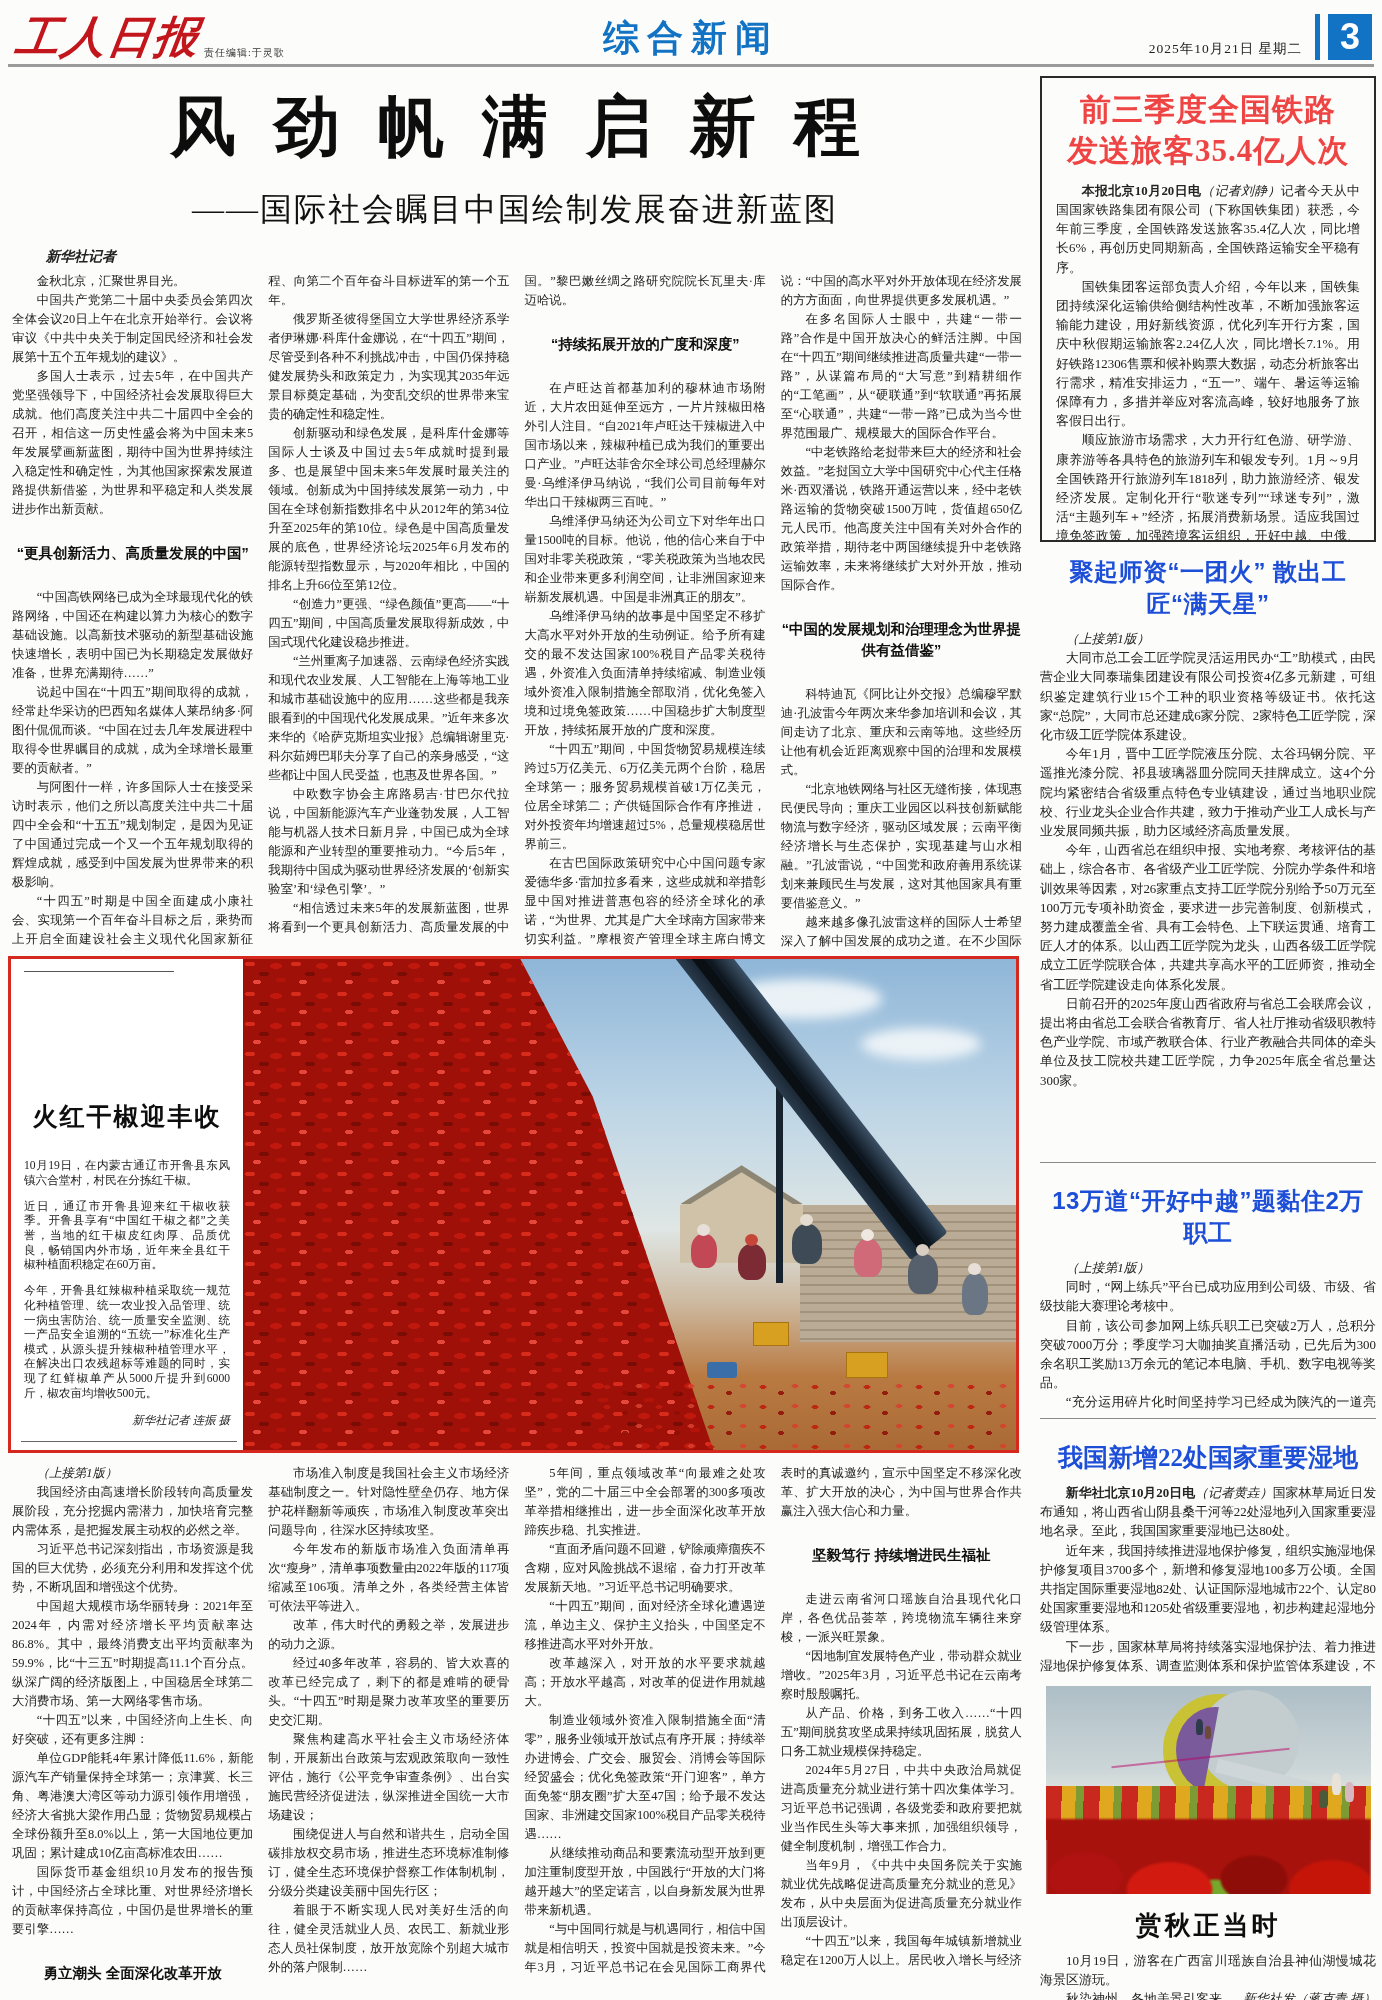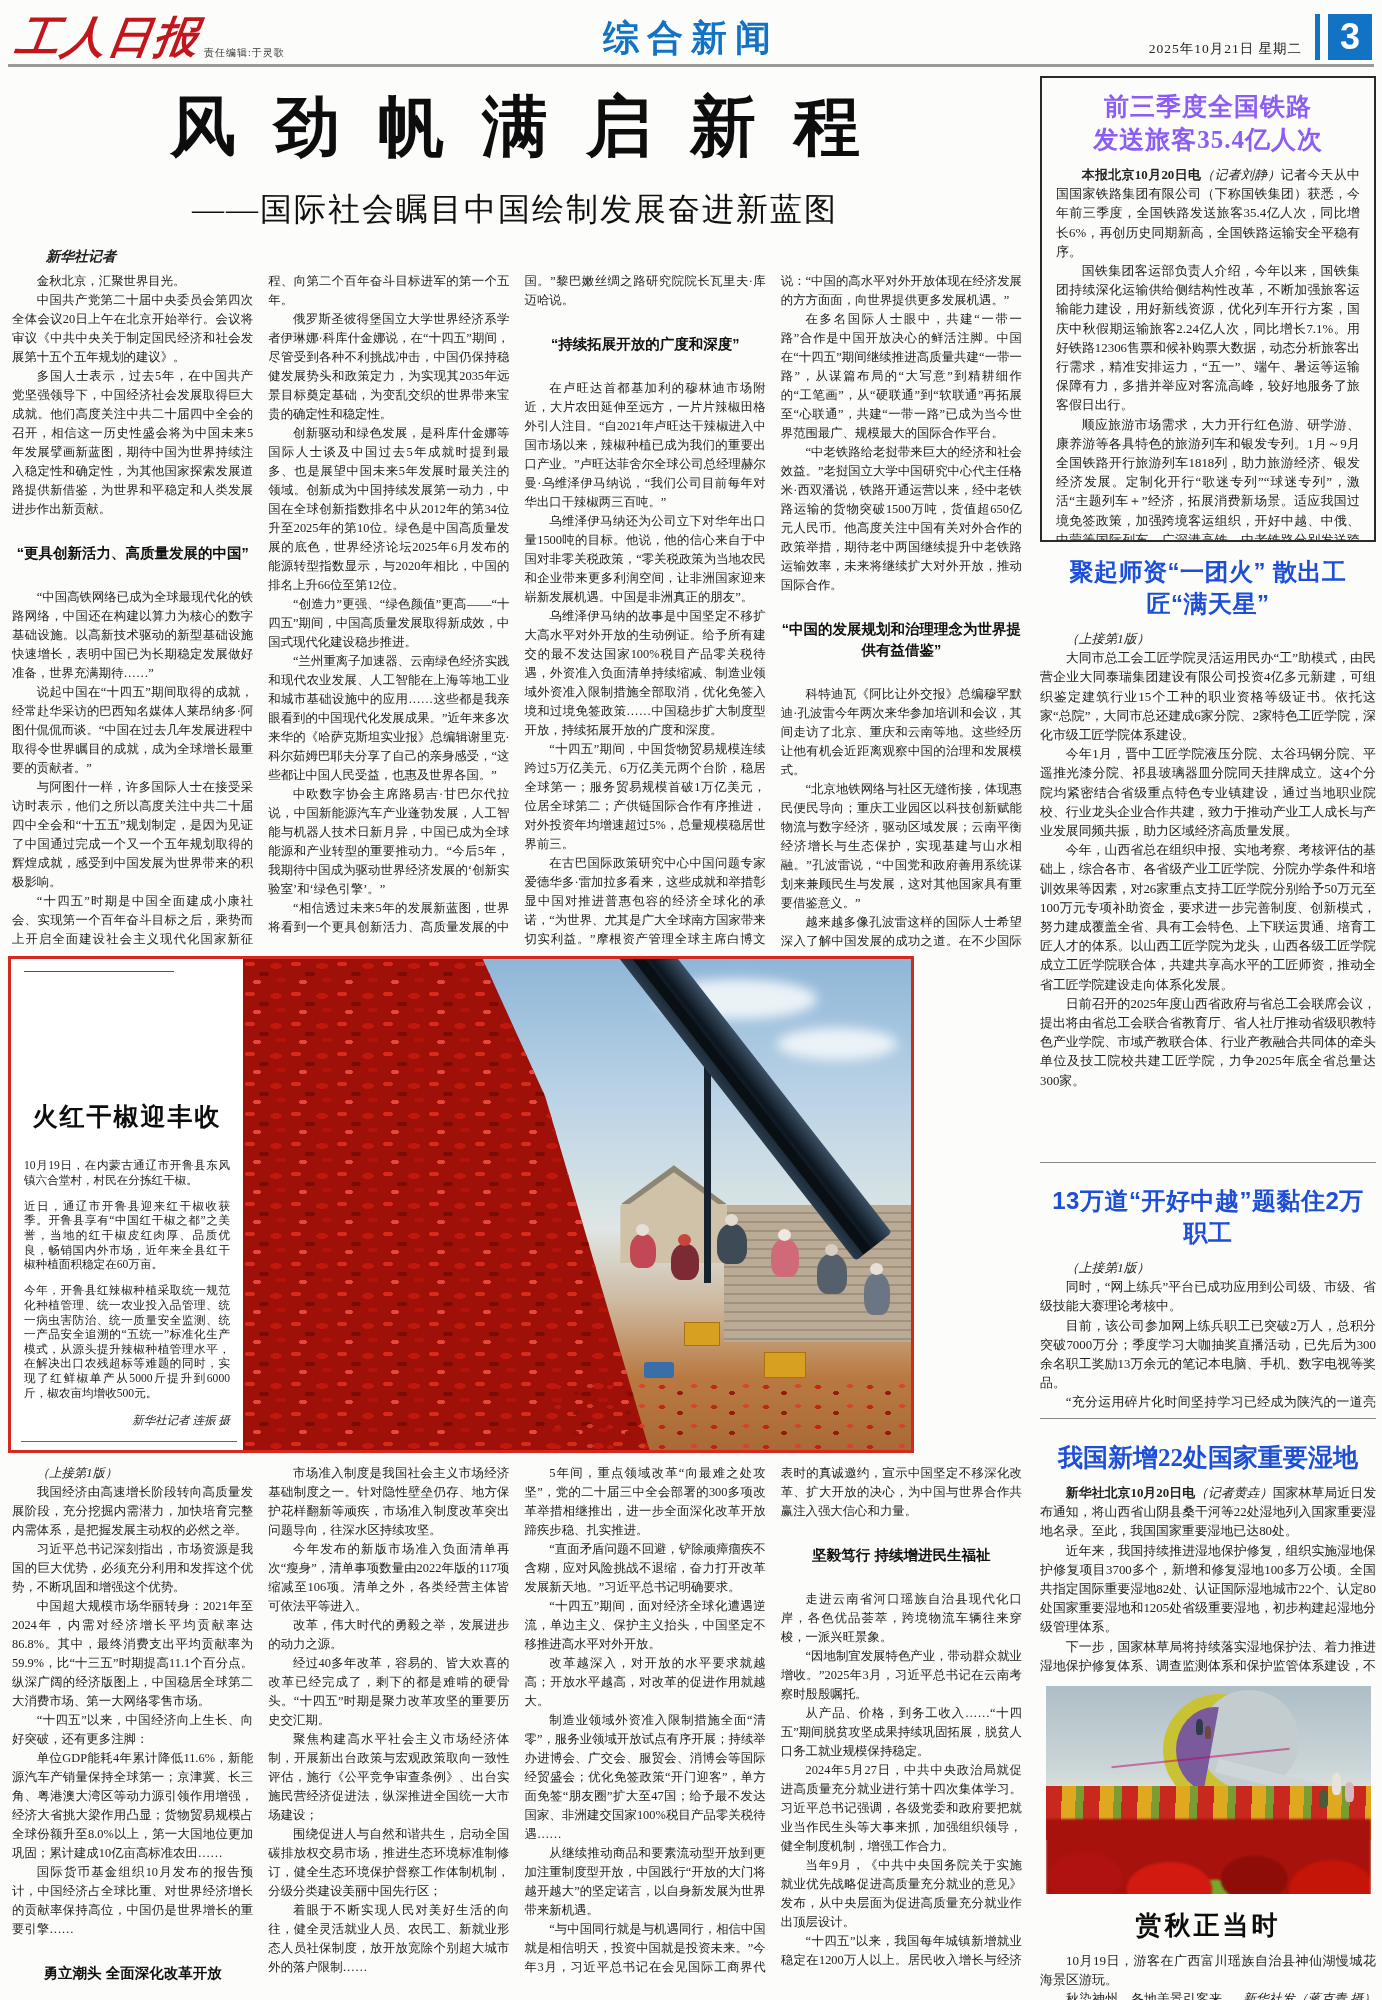--- a/index.html
+++ b/index.html
@@ -32,21 +32,21 @@
     font-size:32px;color:#101010;letter-spacing:2px;}
   .main-byline{position:absolute;left:46px;top:248px;font-size:14px;font-style:italic;color:#222;font-weight:bold;}
   .main-cols{position:absolute;left:12px;top:272px;width:1010px;height:680px;overflow:hidden;
     column-count:4;column-gap:15px;font-size:12.4px;line-height:19px;text-align:justify;color:#222;}
   .main-cols p,.bottom-cols p,.art-body p{margin:0;text-indent:2em;}
   .sub{font-weight:bold;text-align:center;font-size:14.5px;margin:24px 0;text-indent:0;
     font-family:"Liberation Sans",sans-serif;color:#111;line-height:1.45;}
   .cont{font-style:italic;text-indent:2em;}
 
   
-  .chili-block{position:absolute;left:8px;top:956px;width:906px;height:497px;
+  .chili-block{position:absolute;left:8px;top:956px;width:1011px;height:497px;
     border:3px solid #d5281e;background:#fff;display:flex;box-sizing:border-box;}
   .chili-left{width:232px;box-sizing:border-box;padding:8px 13px;position:relative;}
   .chili-rule-top{border-top:1.5px solid #555;width:150px;margin:4px 0 0 0;}
   .chili-title{margin-top:128px;text-align:center;font-size:25px;font-weight:900;
     font-family:"Liberation Sans",sans-serif;color:#0d0d0d;letter-spacing:2px;}
   .chili-story{margin-top:26px;font-size:11.6px;line-height:14.6px;text-align:justify;color:#222;}
   .chili-credit{margin-top:5px;text-align:right;font-size:11.5px;font-style:italic;color:#222;}
   .chili-rule-bottom{position:absolute;left:10px;right:6px;bottom:8px;border-top:1px solid #666;}
   .chili-photo{flex:1;position:relative;overflow:hidden;
     background:linear-gradient(180deg,#8fb6d8 0%,#bdd5e6 30%,#dfe6e4 55%,#cdb9a0 70%,#b97a42 85%,#a96a36 100%);}
@@ -85,22 +85,22 @@
   .crate{position:absolute;background:#d8a020;border:1px solid #a87310;}
   .basket{position:absolute;background:#3a6ea8;border-radius:3px;}
 
   
   .bottom-cols{position:absolute;left:12px;top:1464px;width:1010px;height:530px;overflow:hidden;
     column-count:4;column-gap:15px;font-size:12.4px;line-height:19px;text-align:justify;color:#222;}
 
   
   .side{position:absolute;left:1040px;width:336px;box-sizing:border-box;}
   .rail-box{top:76px;height:466px;border:2px solid #2a2a2a;padding:12px 14px;overflow:hidden;}
-  .rail-title{text-align:center;font-size:25px;font-weight:bold;line-height:1.32;
-    letter-spacing:1px;color:#8b5cf6;font-family:"Liberation Serif",serif;}
+  .rail-title{text-align:center;font-size:31px;font-weight:bold;line-height:1.32;
+    letter-spacing:1px;color:#ef4444;font-family:"Liberation Serif",serif;}
   .art-body{margin-top:10px;font-size:12.9px;line-height:19.2px;text-align:justify;color:#222;}
   .lead-bold{font-weight:bold;}
   .lead-kai{font-style:italic;}
   .craftsman{top:556px;height:596px;overflow:hidden;}
   .side-h3{text-align:center;font-size:24px;font-weight:900;color:#1d4ed8;
     font-family:"Liberation Sans",sans-serif;letter-spacing:0.5px;}
   .drill{top:1162px;height:248px;overflow:hidden;}
   .side-divider{border-top:1px solid #8a8a8a;margin:0 0 22px 0;}
   .wetland{top:1418px;height:260px;overflow:hidden;}
   .wetland-title{text-align:center;font-size:25px;font-weight:900;color:#1d4ed8;

